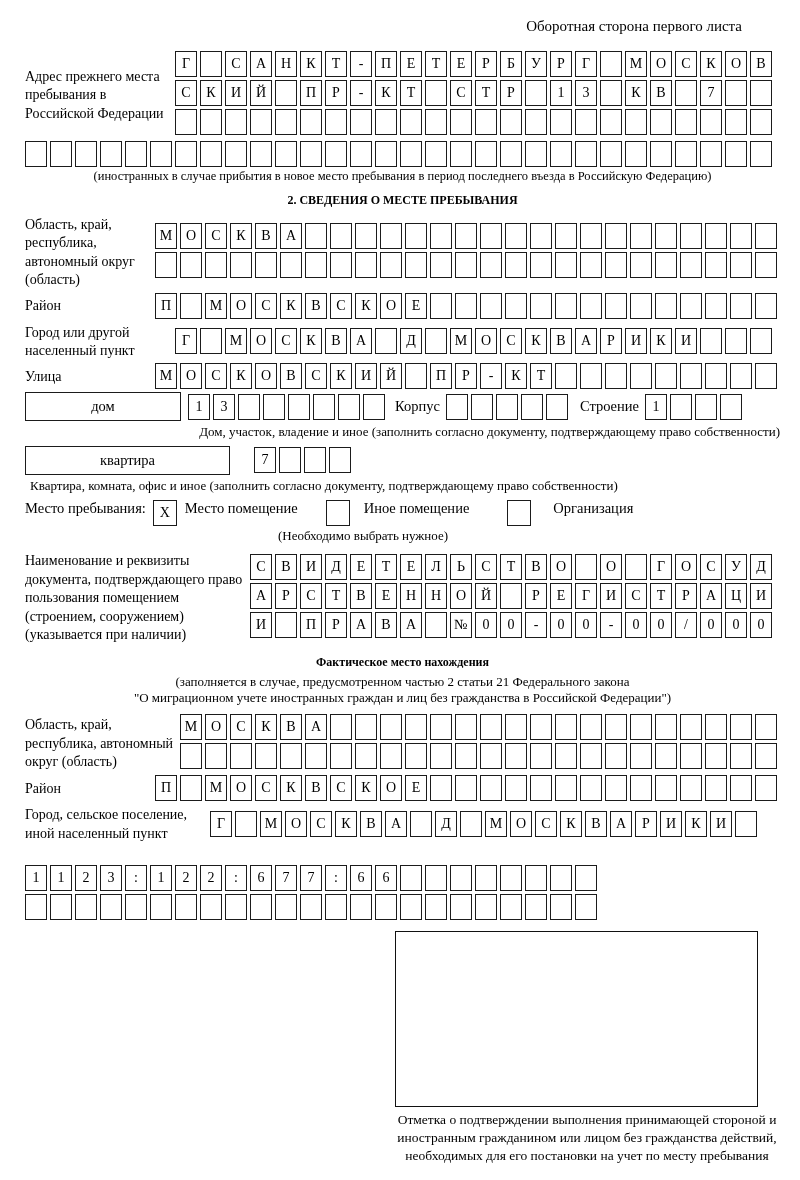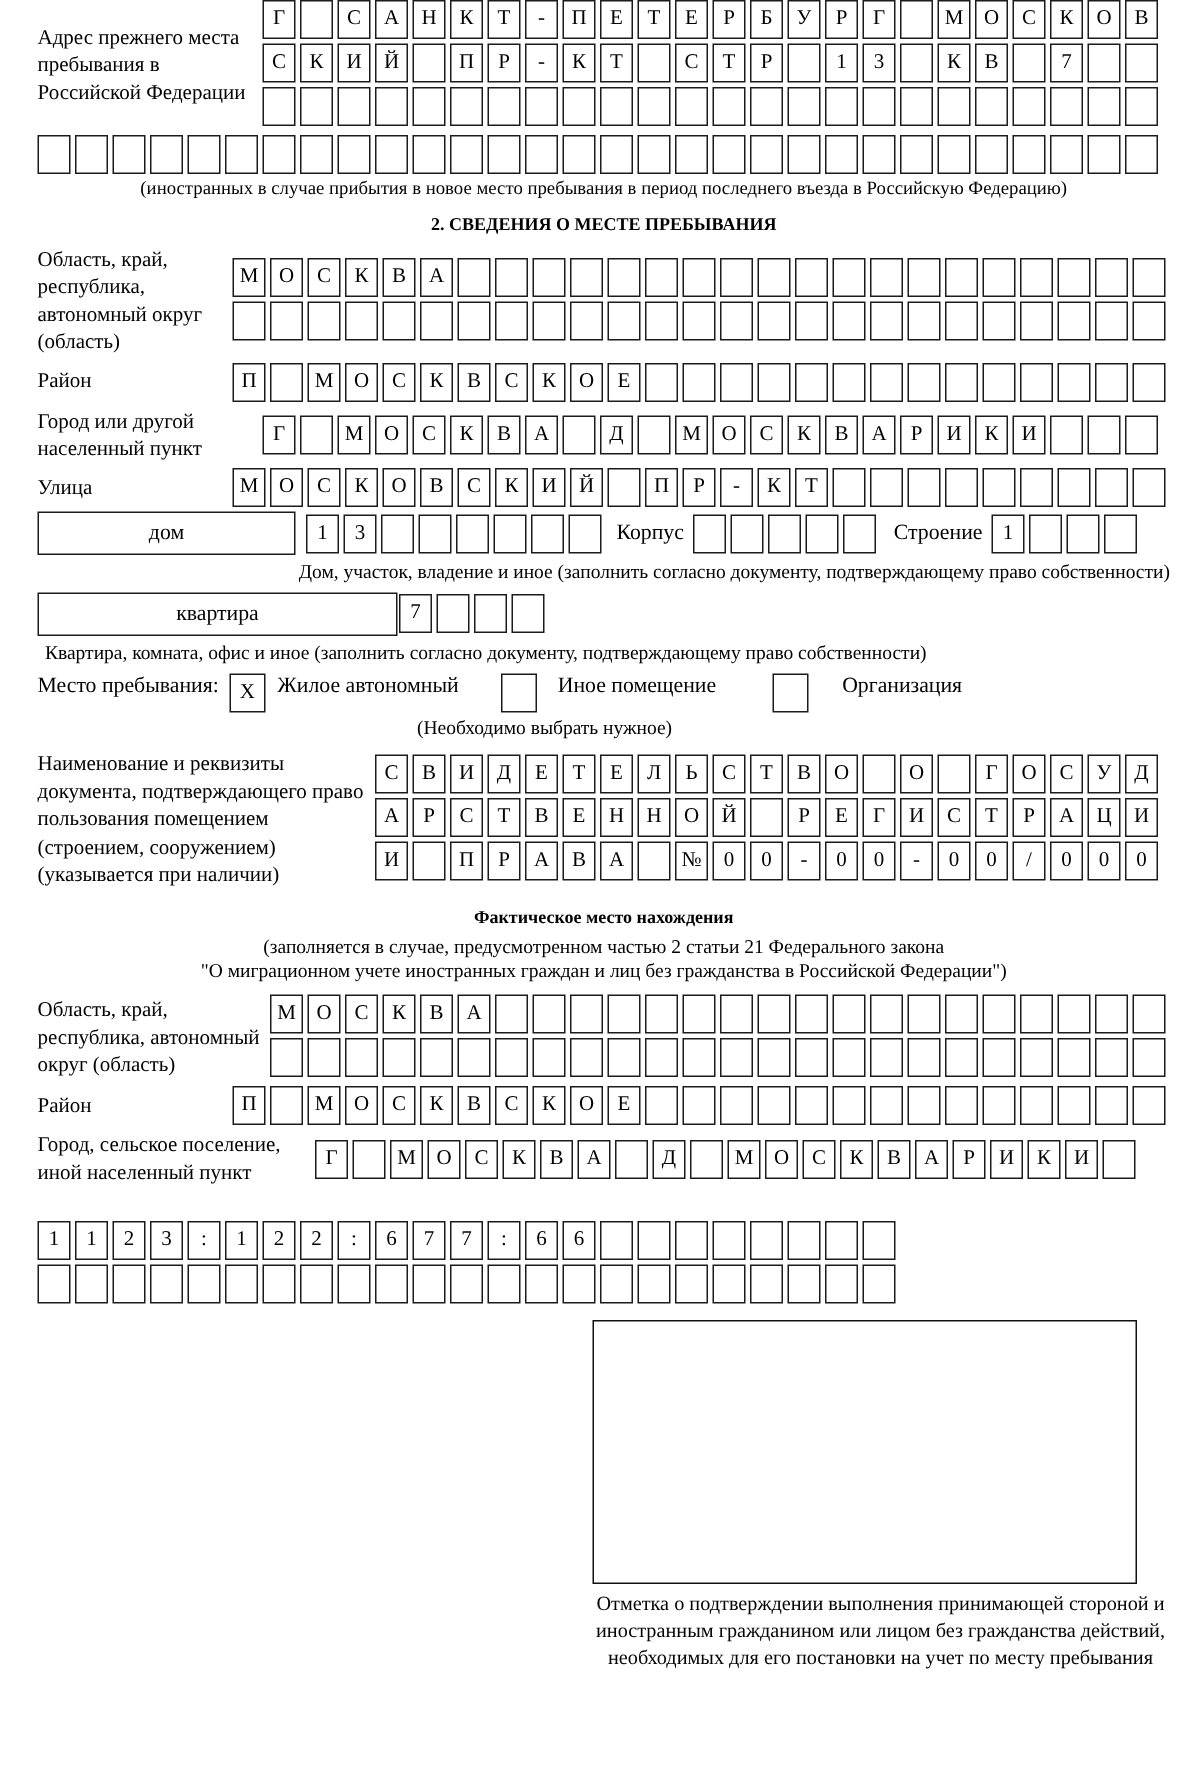--- a/index.html
+++ b/index.html
@@ -26,20 +26,21 @@
   .stamp-box{box-sizing:border-box;width:363px;height:176px;border:1.6px solid #111;
              margin:8px 0 4px 370px;}
   .stamp-note{width:420px;margin-left:352px;text-align:center;font-size:13.5px;line-height:1.35;}
   .mt2{margin-top:2px;} .mb8{margin-bottom:8px;}
 </style>
 </head>
 <body>
 
 <div class="page">
 
+  <div class="doc-title">Оборотная сторона первого листа</div>
 
   <div class="frow">
     <div class="flabel w150">Адрес прежнего места пребывания в Российской Федерации</div>
     <div class="rowstack">
       <div class="cells">
           <div class="cell">Г</div>
           <div class="cell"></div>
           <div class="cell">С</div>
           <div class="cell">А</div>
           <div class="cell">Н</div>
@@ -299,21 +300,21 @@
         <div class="cell"></div>
         <div class="cell"></div>
         <div class="cell"></div>
         <div class="cell"></div>
         <div class="cell"></div>
         <div class="cell"></div>
       </div>
   </div>
 
   <div class="frow" style="align-items:center;">
-    <div class="named-box" style="width:172px;margin-right:7px;">дом</div>
+    <div class="named-box" style="width:156px;margin-right:7px;">дом</div>
     <div class="cells">
         <div class="cell">1</div>
         <div class="cell">3</div>
         <div class="cell"></div>
         <div class="cell"></div>
         <div class="cell"></div>
         <div class="cell"></div>
         <div class="cell"></div>
         <div class="cell"></div>
       </div>
@@ -329,34 +330,34 @@
     <div class="cells">
         <div class="cell">1</div>
         <div class="cell"></div>
         <div class="cell"></div>
         <div class="cell"></div>
       </div>
   </div>
   <div class="note" style="margin:1px 0 5px 5px;font-size:13px;text-align:right;">Дом, участок, владение и иное (заполнить согласно документу, подтверждающему право собственности)</div>
 
   <div class="frow" style="align-items:center;">
-    <div class="named-box" style="width:240px;margin-right:1px;">квартира</div>
+    <div class="named-box" style="width:205px;margin-right:24px;">квартира</div>
     <div class="cells">
         <div class="cell">7</div>
         <div class="cell"></div>
         <div class="cell"></div>
         <div class="cell"></div>
       </div>
   </div>
   <div class="note" style="margin:2px 0 4px 5px;font-size:13px;">Квартира, комната, офис и иное (заполнить согласно документу, подтверждающему право собственности)</div>
 
   <div class="check-row">
     <span>Место пребывания:</span>
     <span class="chk" style="margin:0 8px 0 7px;">X</span>
-    <span>Жилое автономный</span>
+    <span>Место помещение</span>
     <span class="chk" style="margin:0 14px 0 28px;"></span>
     <span>Иное помещение</span>
     <span class="chk" style="margin:0 22px 0 38px;"></span>
     <span>Организация</span>
   </div>
   <div class="note" style="margin:0 0 6px 253px;font-size:13px;">(Необходимо выбрать нужное)</div>
 
   <div class="frow">
     <div class="flabel w225">Наименование и реквизиты документа, подтверждающего право пользования помещением (строением, сооружением) (указывается при наличии)</div>
     <div class="rowstack">

